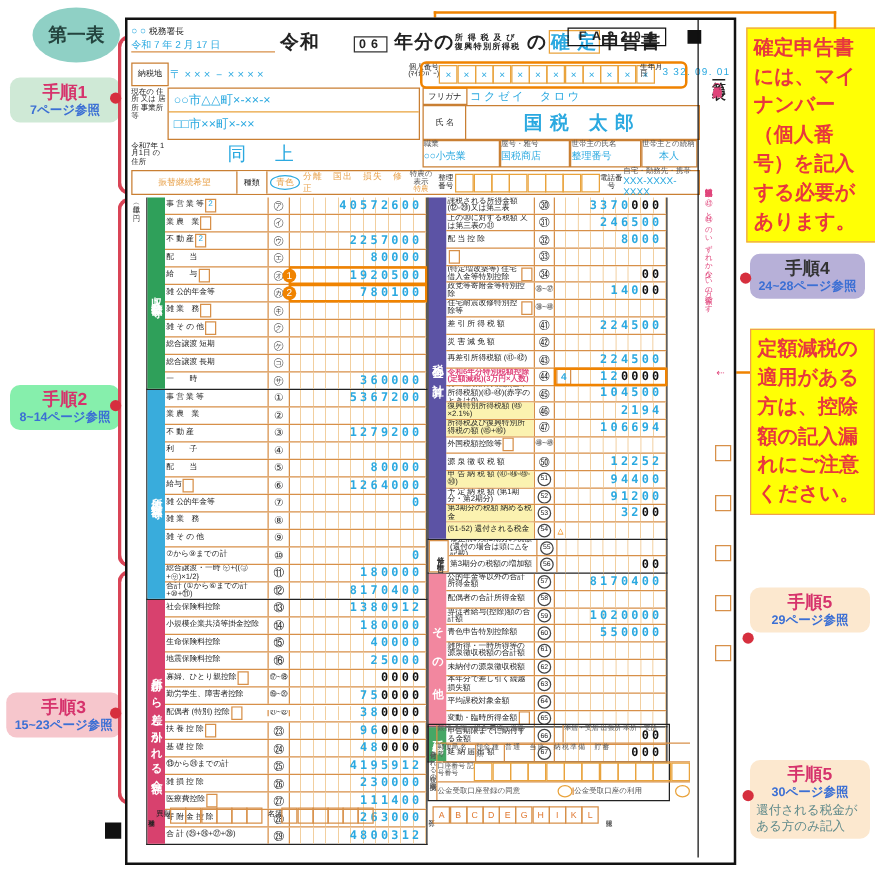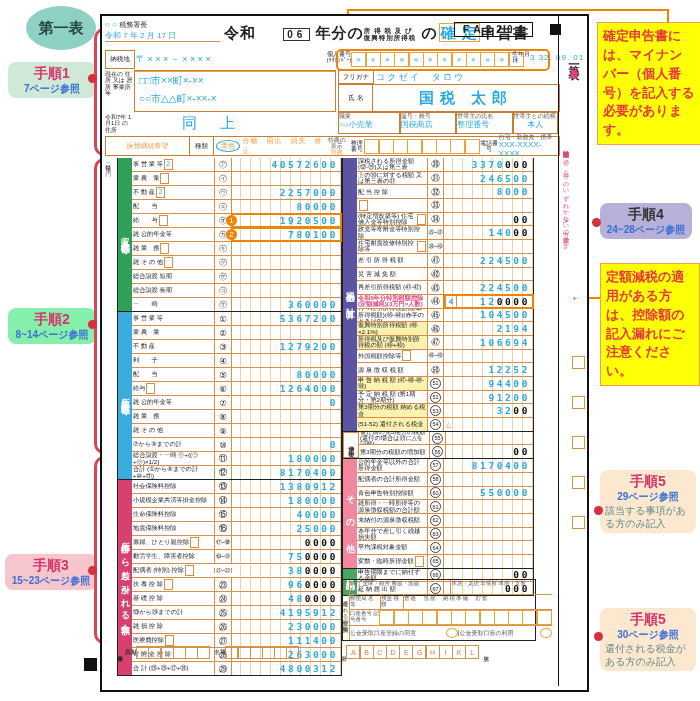--- a/index.html
+++ b/index.html
@@ -9,21 +9,21 @@
   
   .bubble{background:#8fd0c5;border-radius:50%;display:flex;align-items:center;justify-content:center;
           font-weight:bold;font-size:15px;color:#24443f;}
   .step{border-radius:8px;text-align:center;padding:3px 2px;line-height:1.25;}
   .step .t{font-size:14px;font-weight:bold;color:#d6336c;}
   .step .p{font-size:10px;font-weight:bold;color:#3b6fd4;}
   .step .n{font-size:10px;color:#5f8a8b;text-align:left;padding:2px 3px 0 3px;}
   .g1{background:#cfe9d6;} .g2{background:#86efac;} .g3{background:#f6c6cc;}
   .g4{background:#b7b0d8;} .g4 .t{color:#333;text-align:center;}
   .g5{background:#fce8cf;}
-  .ynote{background:#ffff05;border:1px solid #f0a050;padding:4px 5px;font-size:13px;font-weight:bold;
+  .ynote{background:#ffff05;border:1px solid #f0a050;padding:4px 5px;font-size:16px;font-weight:bold;
          color:#e8383d;line-height:1.45;}
   
   .brL{border:3px solid #d94456;border-right:none;border-radius:10px 0 0 10px;width:9px;}
   .brR{border:3px solid #d94456;border-left:none;border-radius:0 10px 10px 0;width:9px;}
   .dot{width:9px;height:9px;border-radius:50%;background:#d62f3e;}
   .oline{background:#f08300;}
   .orect{border:2px solid #f08300;border-radius:5px;}
   
   .form{left:100px;top:14px;width:485px;height:674px;border:2px solid #111;background:#fff;}
   .cellb{border:1px solid #c97f33;background:#fff;}
@@ -102,21 +102,20 @@
 
 <div class="abs ynote" style="left:597px;top:22px;width:92px;">確定申告書には、マイナンバー（個人番号）を記入する必要があります。</div>
 <div class="abs step g4" style="left:600px;top:203px;width:88px;">
   <div class="t">手順4</div>
   <div class="p">24~28ページ参照</div>
 </div>
 <div class="abs ynote" style="left:600px;top:263px;width:88px;">定額減税の適用がある方は、控除額の記入漏れにご注意ください。</div>
 <div class="abs step g5" style="left:600px;top:470px;width:92px;">
   <div class="t">手順5</div>
   <div class="p">29ページ参照</div>
-  <div class="n">該当する事項がある方のみ記入</div>
 </div>
 <div class="abs step g5" style="left:600px;top:608px;width:92px;">
   <div class="t">手順5</div>
   <div class="p">30ページ参照</div>
   <div class="n">還付される税金がある方のみ記入</div>
 </div>
 
 <div class="abs brR" style="left:556px;top:128px;height:294px;"></div>
 <div class="abs brR" style="left:560px;top:440px;height:162px;"></div>
 <div class="abs brR" style="left:560px;top:612px;height:44px;"></div>
@@ -165,22 +164,22 @@
       <span>×</span>
       <span>×</span>
       <span>×</span>
       <span>×</span>
     </div>
   <div class="abs tiny" style="left:410px;top:35px;width:18px;">生年月日</div>
   <div class="abs blue" style="left:428px;top:37px;font-size:8px;letter-spacing:1px;white-space:nowrap;">3  32. 09. 01</div>
 
   <div class="abs tiny" style="left:3px;top:55px;width:28px;">現在の 住 所 又は 居 所 事業所等</div>
   <div class="abs cellb" style="left:32px;top:54px;width:200px;height:40px;">
+    <div class="blue" style="font-size:10px;padding:2px 4px;">○○市△△町×-××-×</div>
     <div class="blue" style="font-size:10px;padding:2px 4px;border-top:0.6px solid #e9a33c;">□□市××町×-××</div>
-    <div class="blue" style="font-size:10px;padding:2px 4px;">○○市△△町×-××-×</div>
   </div>
   <div class="abs lblbox" style="left:236px;top:54px;width:34px;height:12px;">フリガナ</div>
   <div class="abs blue" style="left:274px;top:55px;font-size:9px;letter-spacing:2px;">コクゼイ　タロウ</div>
   <div class="abs lblbox" style="left:236px;top:68px;width:34px;height:26px;">氏 名</div>
   <div class="abs cellb blue" style="left:270px;top:68px;width:186px;height:26px;font-size:15px;font-weight:bold;
        display:flex;align-items:center;justify-content:center;letter-spacing:6px;">国税 太郎</div>
 
   <div class="abs tiny" style="left:3px;top:98px;width:28px;">令和7年 1月1日 の住所</div>
   <div class="abs blue" style="left:80px;top:98px;font-size:15px;letter-spacing:4px;">同　上</div>
   <div class="abs" style="left:236px;top:96px;width:220px;height:22px;display:flex;">
@@ -951,20 +950,31 @@
           </div>
           <div class="frow" style="height: 12.7px;">
             <div class="lab" style="width: 68px;">
               <span>配偶者の合計所得金額</span>
             </div>
             <div class="code" style="width: 15px;">
               <span class="circ">58</span>
             </div>
             <div class="val">
               <span class="bv"></span>
+            </div>
+          </div>
+          <div class="frow" style="height: 12.7px;">
+            <div class="lab" style="width: 68px;">
+              <span>専従者給与(控除)額の合計額</span>
+            </div>
+            <div class="code" style="width: 15px;">
+              <span class="circ">59</span>
+            </div>
+            <div class="val">
+              <span class="bv">1020000</span>
             </div>
           </div>
           <div class="frow" style="height: 12.7px;">
             <div class="lab" style="width: 68px;">
               <span>青色申告特別控除額</span>
             </div>
             <div class="code" style="width: 15px;">
               <span class="circ">60</span>
             </div>
             <div class="val">

